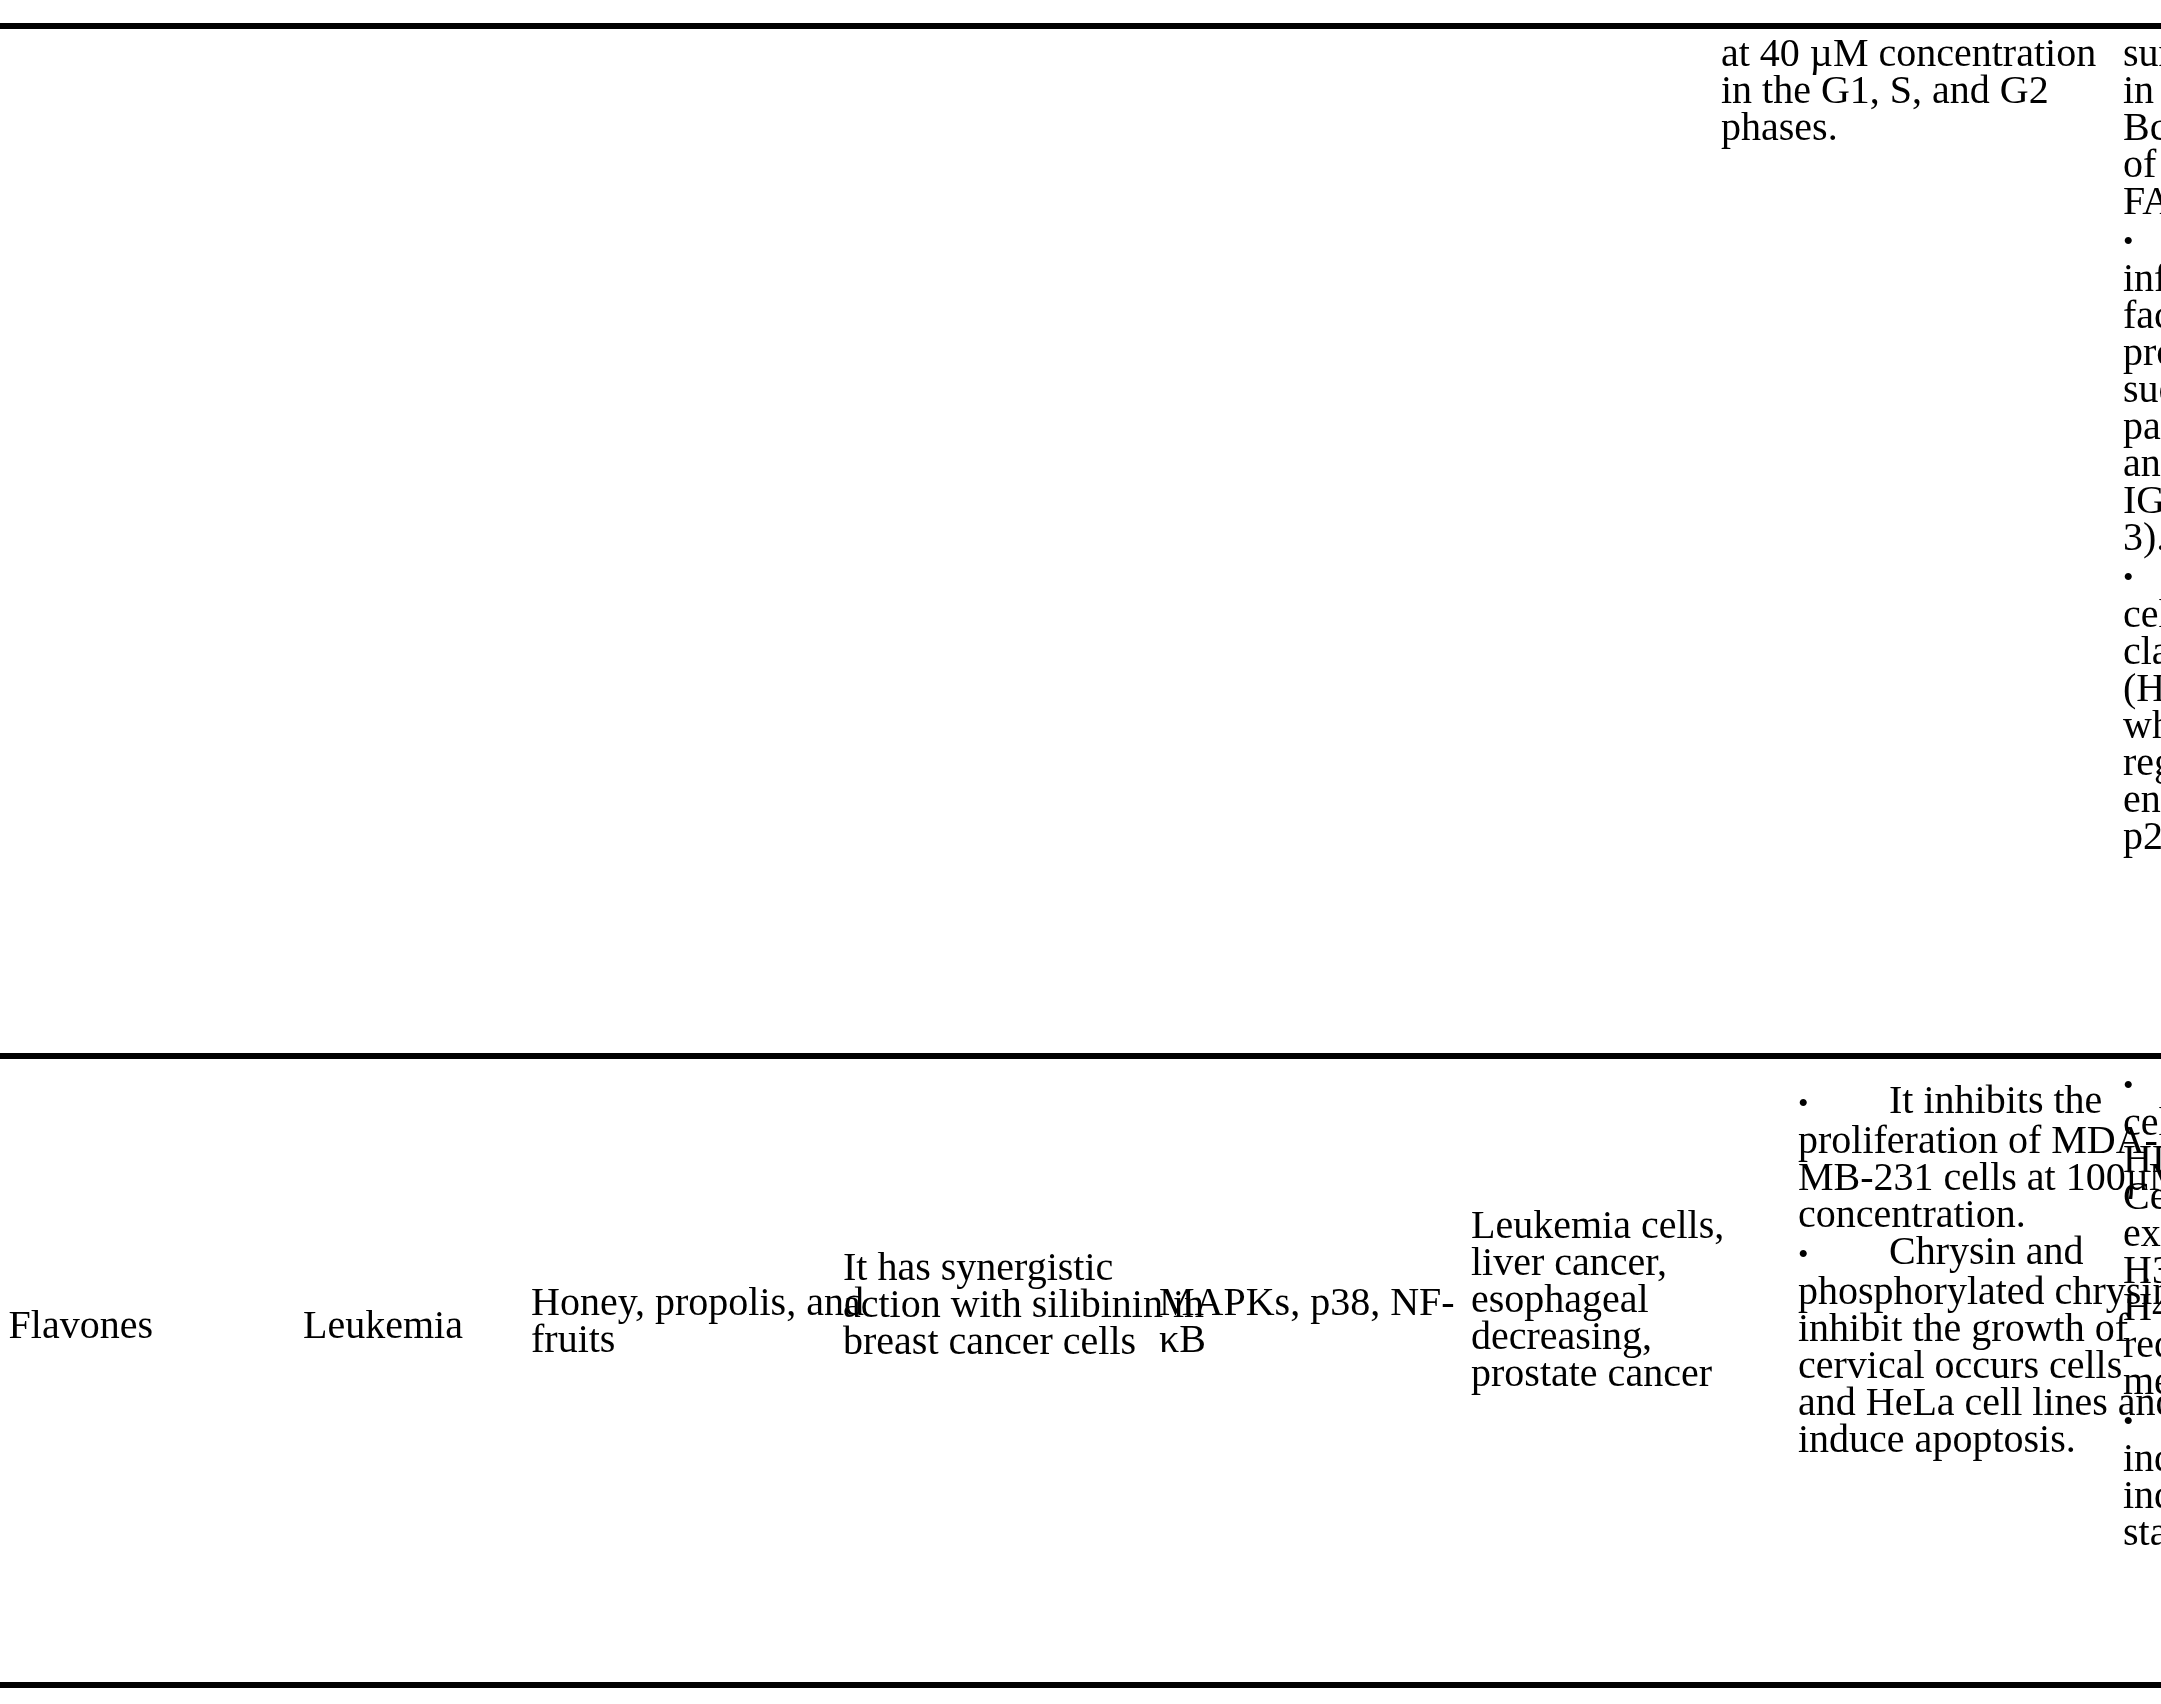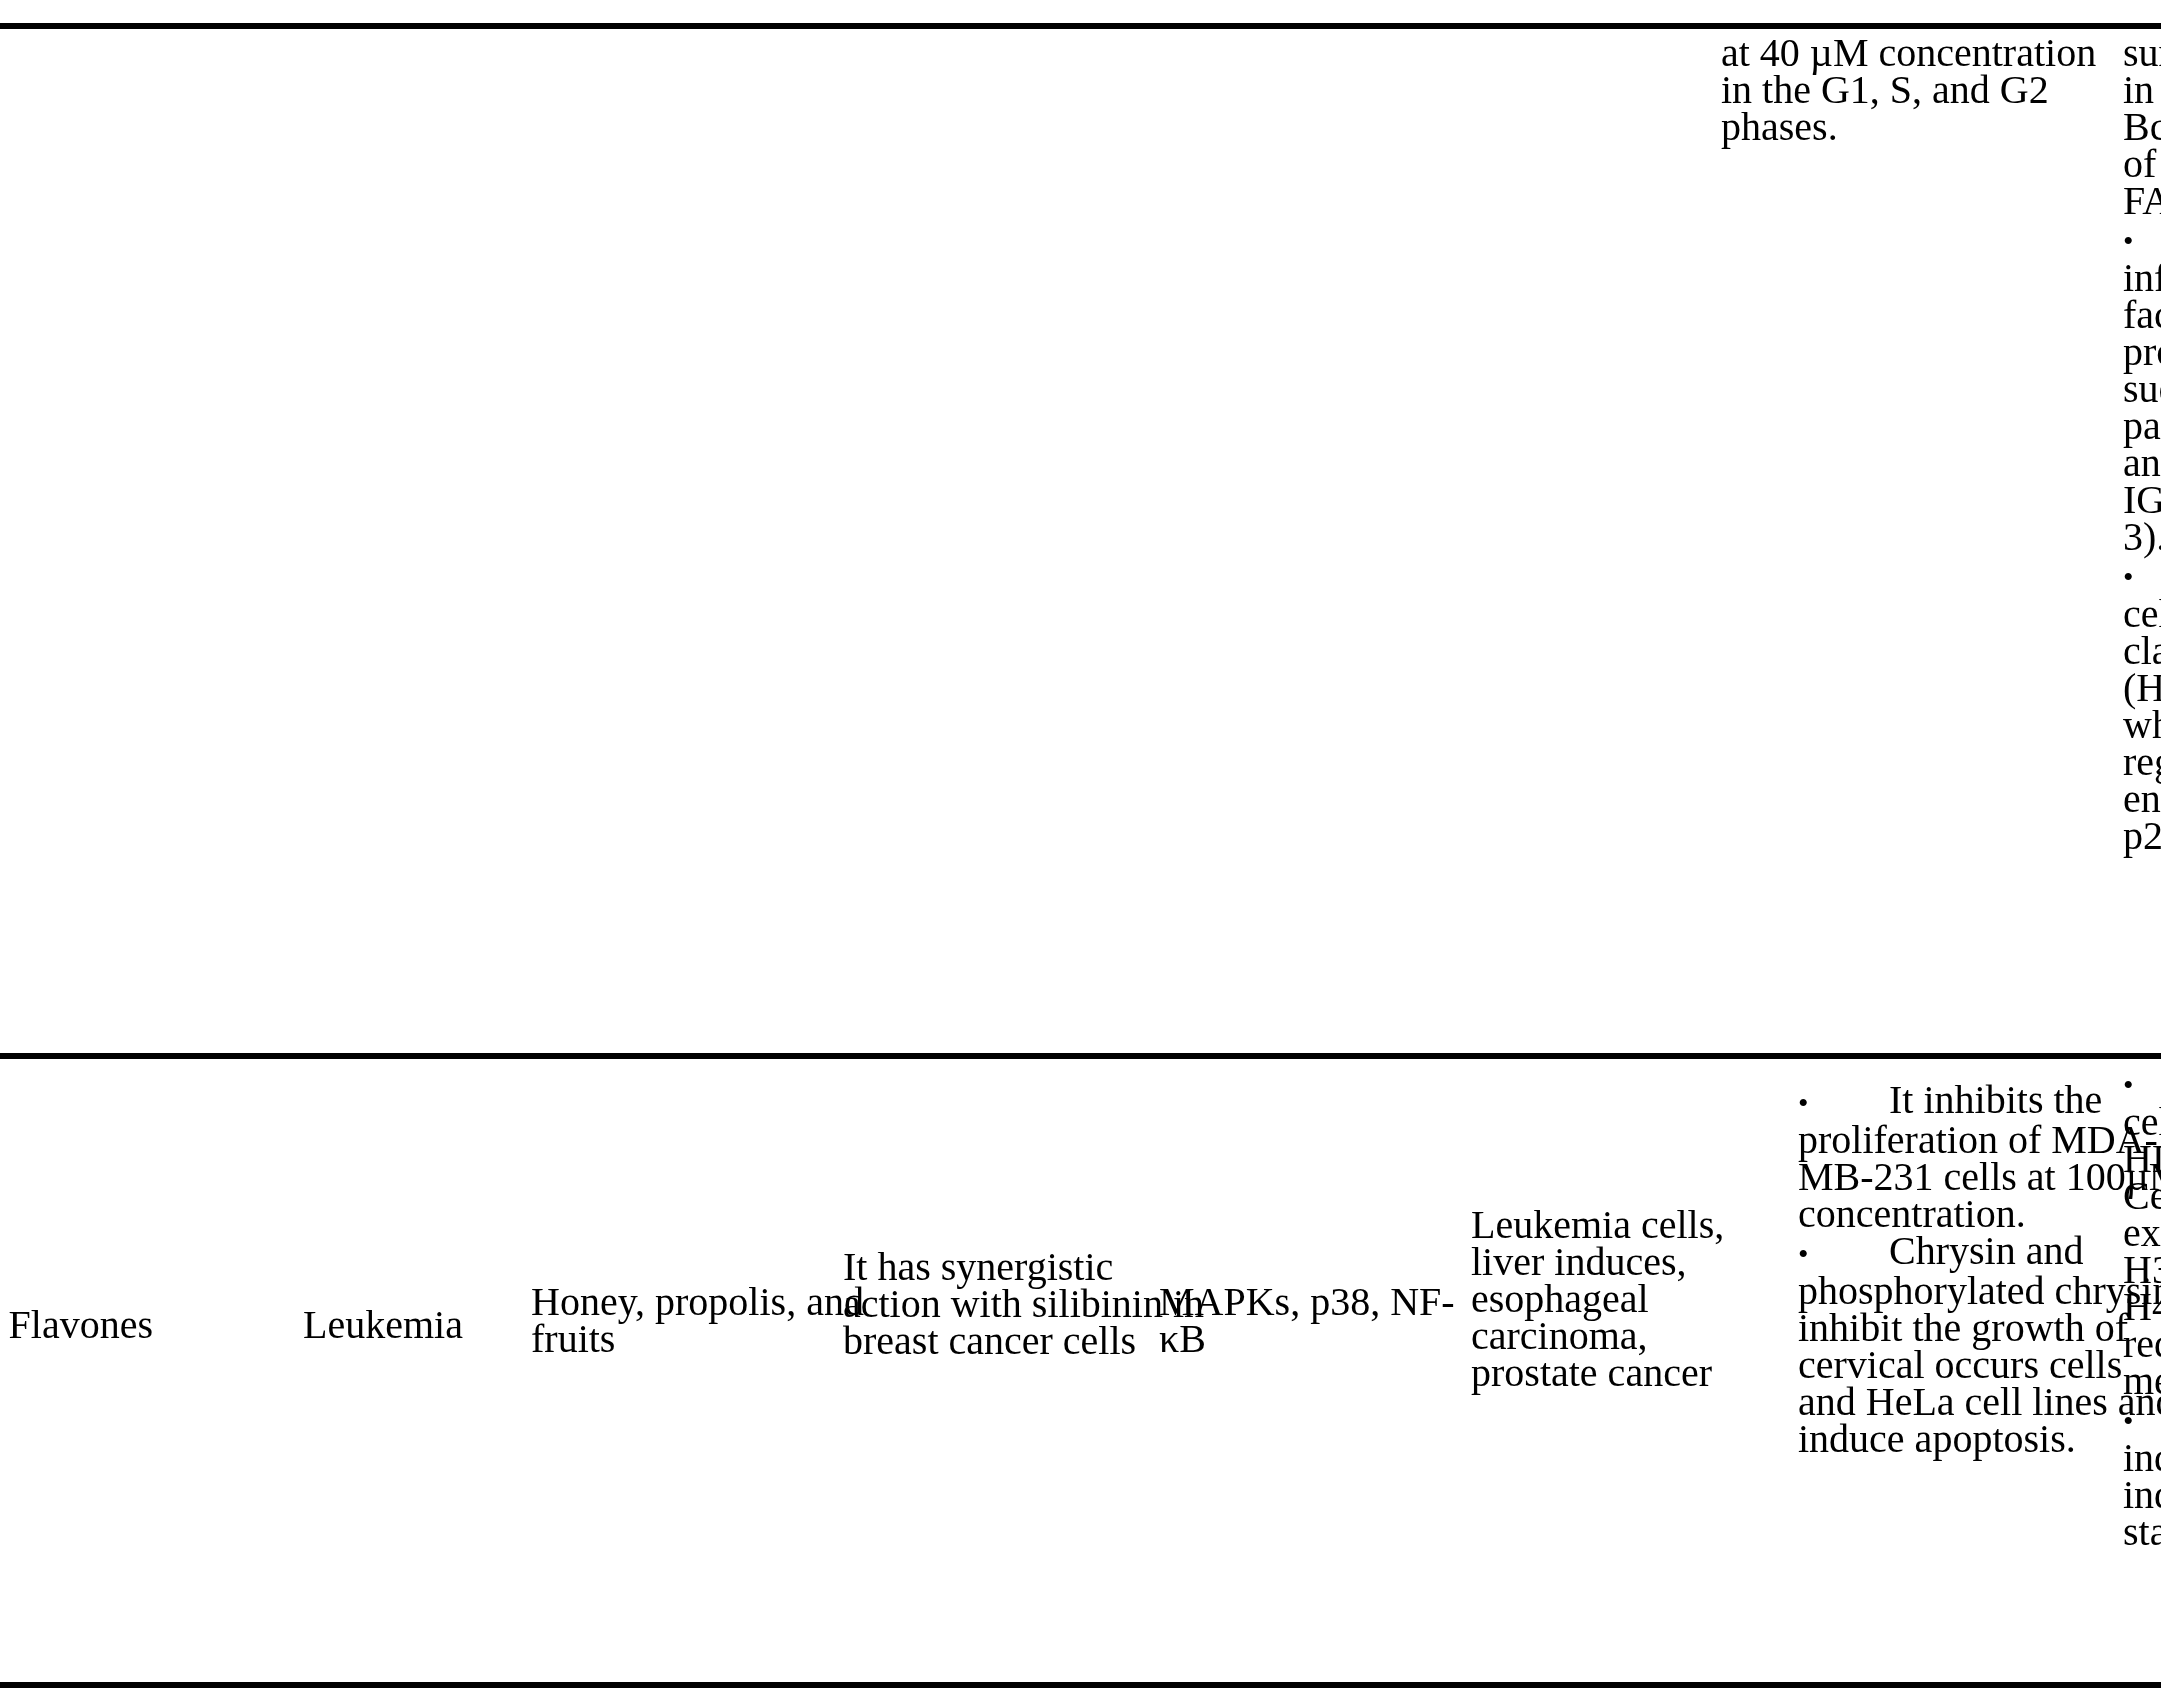--- a/index.html
+++ b/index.html
@@ -110,21 +110,21 @@
 
   <div class="tb" id="r2-synergy">
     <p>It has synergistic action with silibinin in breast cancer cells</p>
   </div>
 
   <div class="tb" id="r2-targets">
     <p>MAPKs, p38, NF-κB</p>
   </div>
 
   <div class="tb" id="r2-cancer">
-    <p>Leukemia cells, liver induces, esophageal carcinoma, prostate cancer</p>
+    <p>Leukemia cells, liver cancer, esophageal decreasing, prostate cancer</p>
   </div>
 
   <div class="tb" id="r2-effects">
     <p class="bullet-item"><span class="bul"></span><span>It inhibits the proliferation of  MDA-MB-231 cells at 100µM concentration.</span></p>
     <p class="bullet-item"><span class="bul"></span><span>Chrysin and phosphorylated chrysin inhibit the growth of cervical occurs cells and HeLa cell lines and induce apoptosis.</span></p>
   </div>
 
   <div class="tb" id="r2-mechanism">
     <p class="bullet-item"><span class="bul"></span><span>Chrysin induces G1 cell cycle arrest and inhibits HDAC-2 and HDAC-8. Cells treated with chrysin exhibit elevated levels of H3acK14, H4acK12, and H4acK16, along with reduced H3me2K9 methylation.</span></p>
     <p class="bullet-item"><span class="bul"></span><span>Notably, p21 induction by chrysin occurs independently of the p53 status. The chromatin</span></p>

